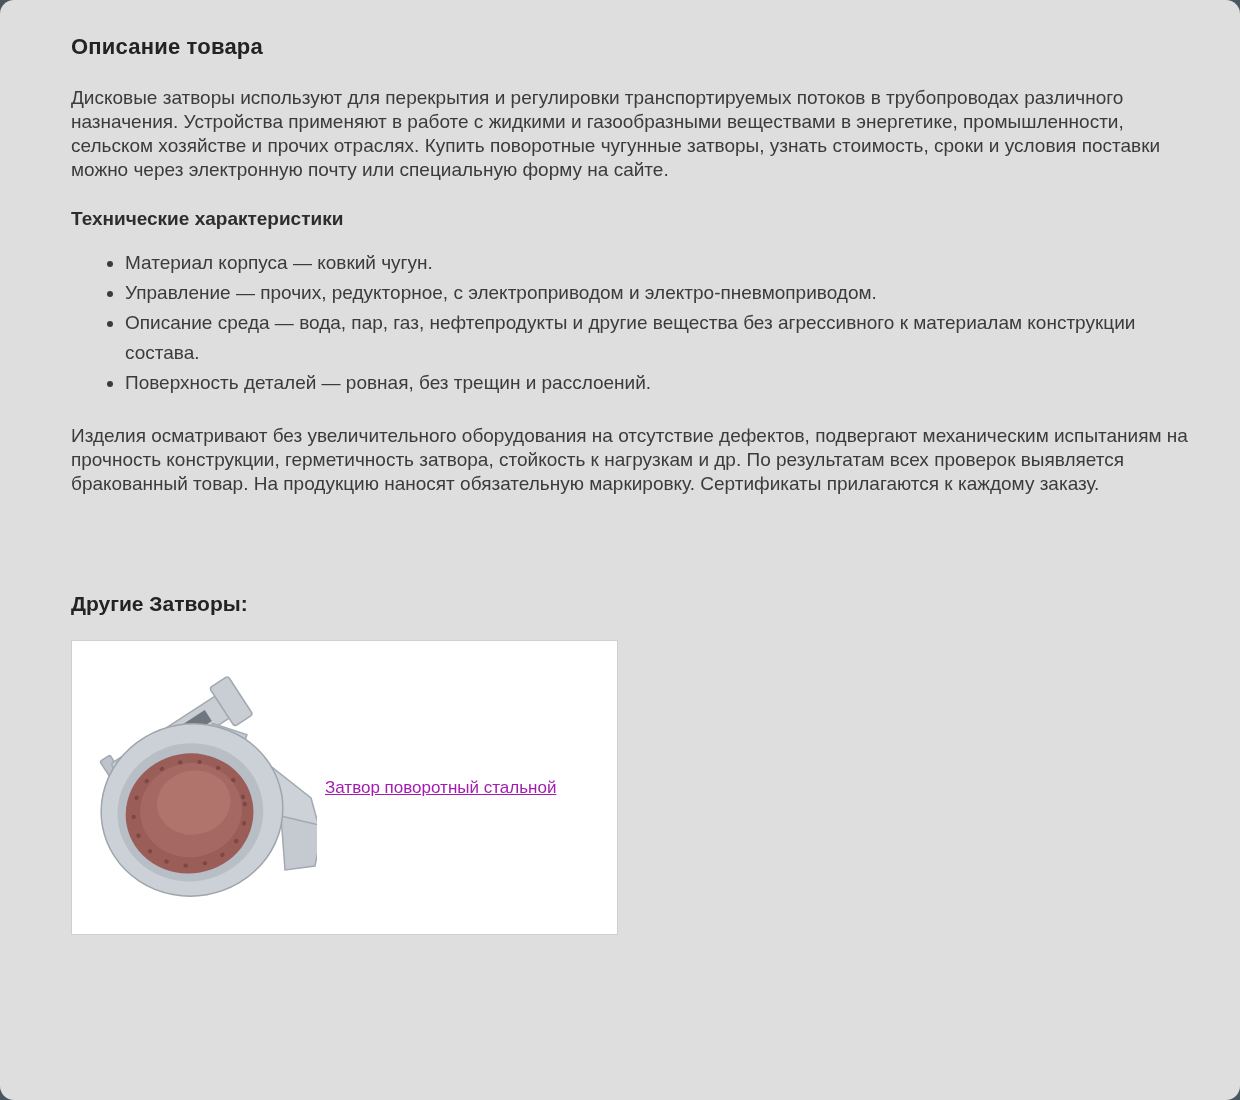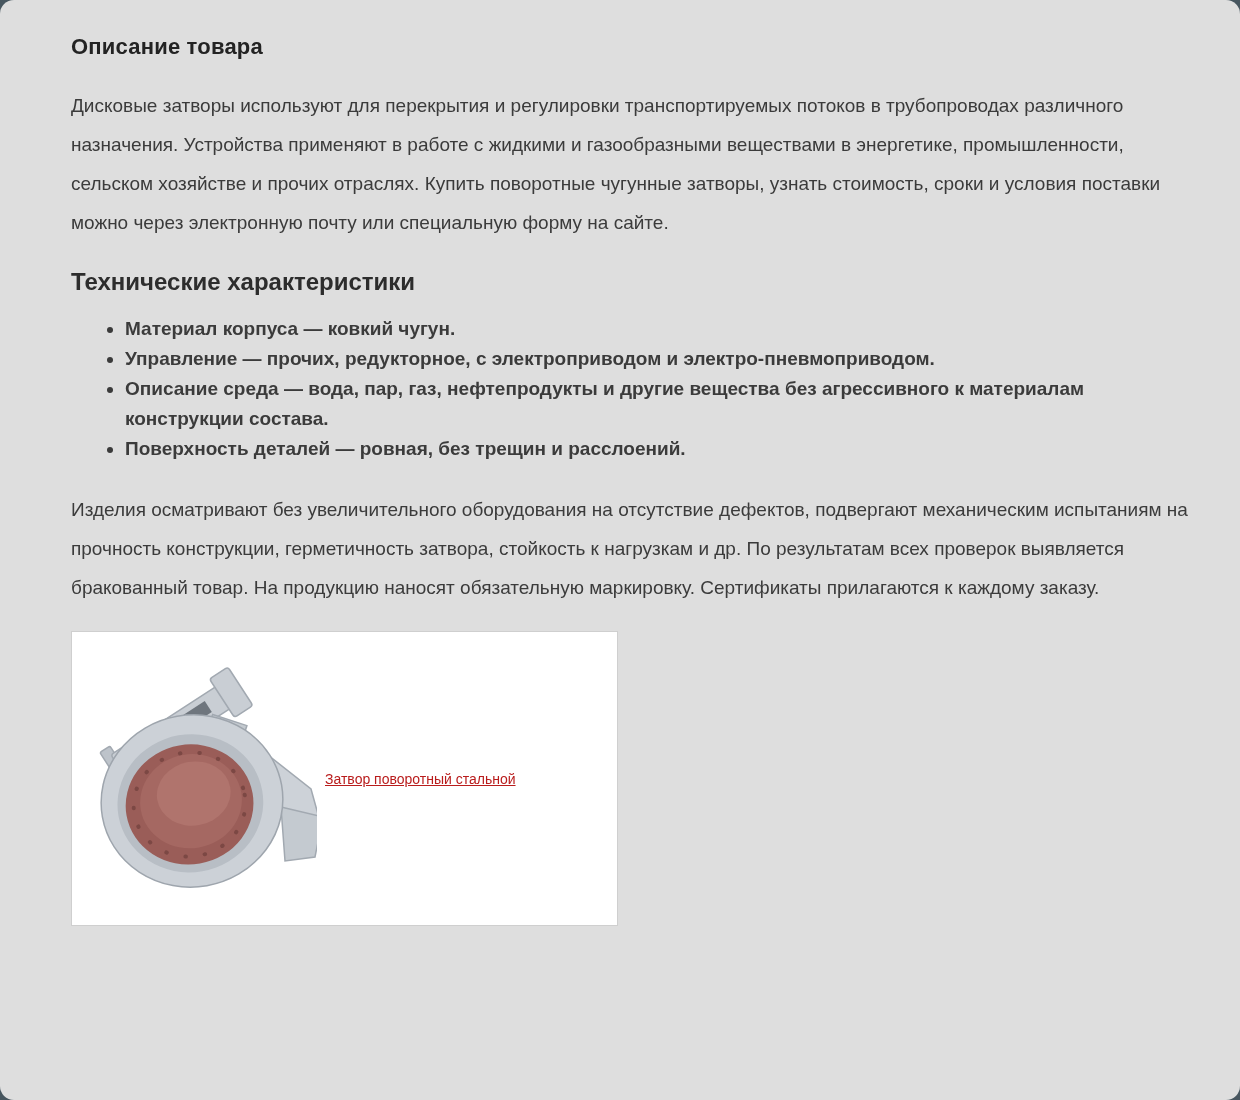--- a/index.html
+++ b/index.html
@@ -14,31 +14,30 @@
     border-radius:14px;
     box-sizing:border-box;
     padding:34px 44px 8px 71px;
     overflow:hidden;
   }
   .desc-title{
     font-size:22px;font-weight:700;color:#232323;
     margin:0 0 26px 0;letter-spacing:.2px;
   }
   .body-text{
-    font-size:19px;line-height:39px;color:#3b3b3b;
+    font-size:19px;line-height:24px;color:#3b3b3b;
     margin:0 0 26px 0;max-width:1126px;
   }
   .specs-title{
-    font-size:24px;font-weight:700;color:#2d2d2d;
+    font-size:19px;font-weight:700;color:#2d2d2d;
     margin:0 0 18px 0;
   }
   .specs-list{
     margin:0 0 26px 0;padding:0 0 0 54px;
     max-width:1040px;
-    font-weight:bold;
   }
   .specs-list li{
     font-size:19px;line-height:30px;color:#3b3b3b;
     margin:0;
   }
   .outro{margin-bottom:8px;}
   .related-title{
     font-size:21px;font-weight:700;color:#232323;
     margin:96px 0 0 0;
   }
@@ -51,22 +50,22 @@
     display:flex;align-items:center;
   }
   .product-image{
     width:230px;height:235px;
     margin-left:15px;flex:none;
     background:#ffffff;
     cursor:pointer;
   }
   .product-link{
     margin-left:8px;
-    font-size:14px;
-    color:#b91c1c;
+    font-size:17px;
+    color:#a21caf;
     text-decoration:underline;
     cursor:pointer;
   }
 </style>
 </head>
 <body>
 
 <div class="page">
 
   <h2 class="desc-title">Описание товара</h2>
@@ -77,20 +76,21 @@
 
   <ul class="specs-list">
     <li>Материал корпуса — ковкий чугун.</li>
     <li>Управление — прочих, редукторное, с электроприводом и электро-пневмоприводом.</li>
     <li>Описание среда — вода, пар, газ, нефтепродукты и другие вещества без агрессивного к материалам конструкции состава.</li>
     <li>Поверхность деталей — ровная, без трещин и расслоений.</li>
   </ul>
 
   <p class="body-text outro">Изделия осматривают без увеличительного оборудования на отсутствие дефектов, подвергают механическим испытаниям на прочность конструкции, герметичность затвора, стойкость к нагрузкам и др. По результатам всех проверок выявляется бракованный товар. На продукцию наносят обязательную маркировку. Сертификаты прилагаются к каждому заказу.</p>
 
+  <h2 class="related-title">Другие Затворы:</h2>
 
   <div class="related-card">
 
     <div class="product-image">
       
       <svg width="230" height="235" viewBox="0 0 230 235">
 
         <g transform="rotate(-33 95 62)">
           <rect x="10" y="42" width="12" height="44" rx="2" fill="#bdc3ca" stroke="#a2a9b1" stroke-width="1.5"></rect>
           <rect x="18" y="50" width="130" height="26" rx="3" fill="#c9ced4" stroke="#a2a9b1" stroke-width="1.5"></rect>

